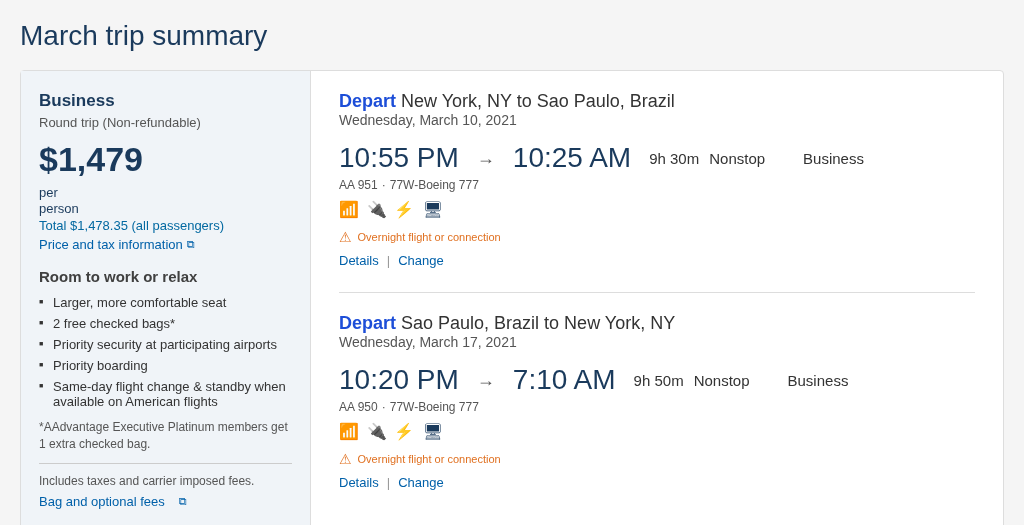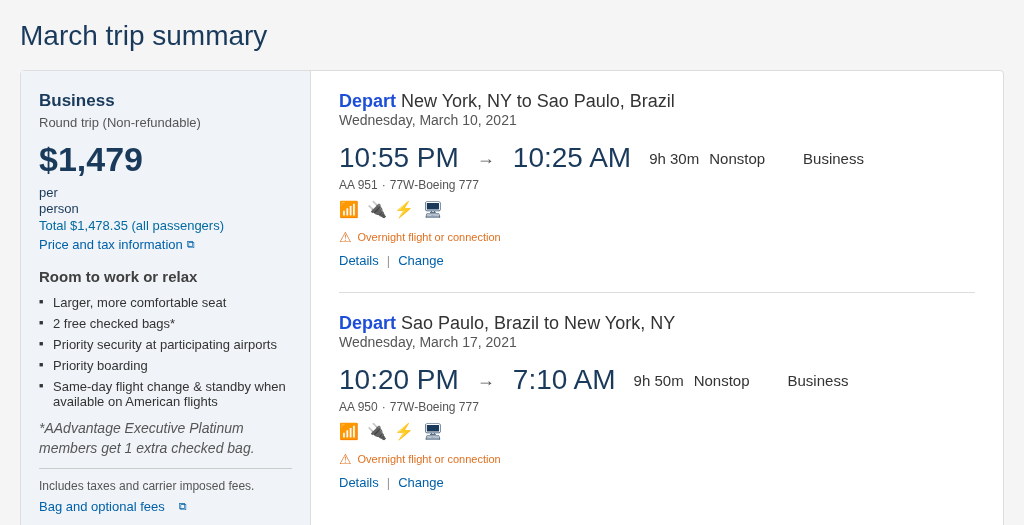--- a/index.html
+++ b/index.html
@@ -93,25 +93,24 @@
     }
     .benefit-list li::before {
       content: '■';
       font-size: 7px;
       position: absolute;
       left: 0;
       top: 3px;
       color: #333;
     }
     .footnote {
-      font-size: 14px;
+      font-size: 12px;
       color: #555;
       margin-bottom: 0;
       line-height: 1.4;
-      font-style: italic;
     }
     .divider-line {
       border: none;
       border-top: 1px solid #ccc;
       margin: 10px 0;
     }
     .includes-text {
       font-size: 12px;
       color: #555;
       margin-bottom: 4px;

